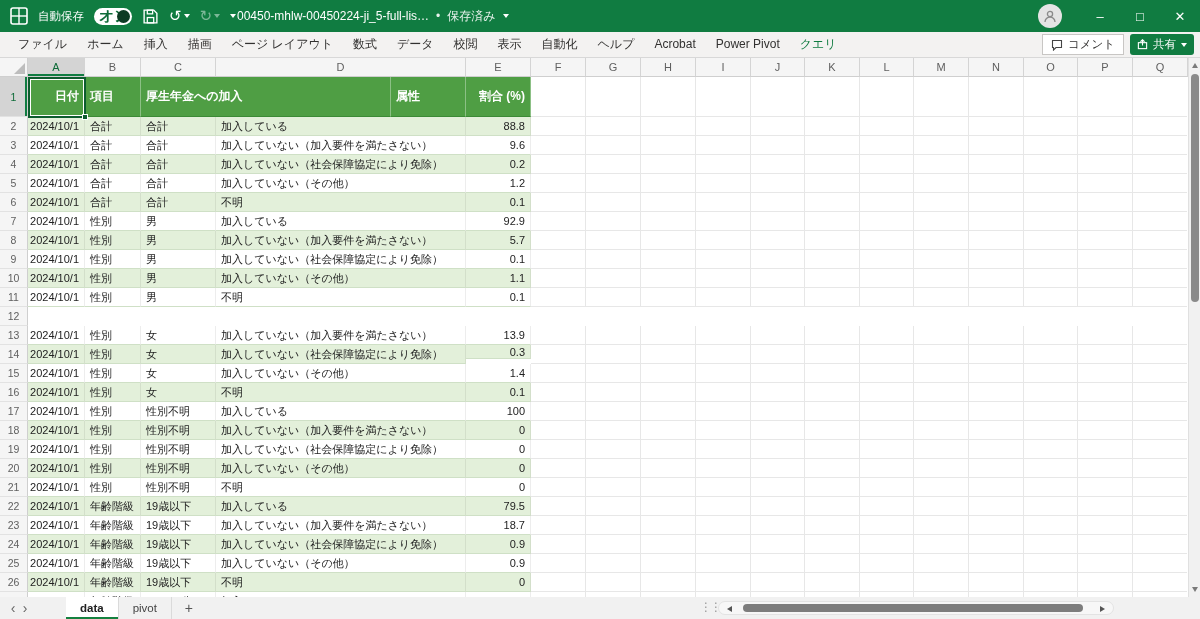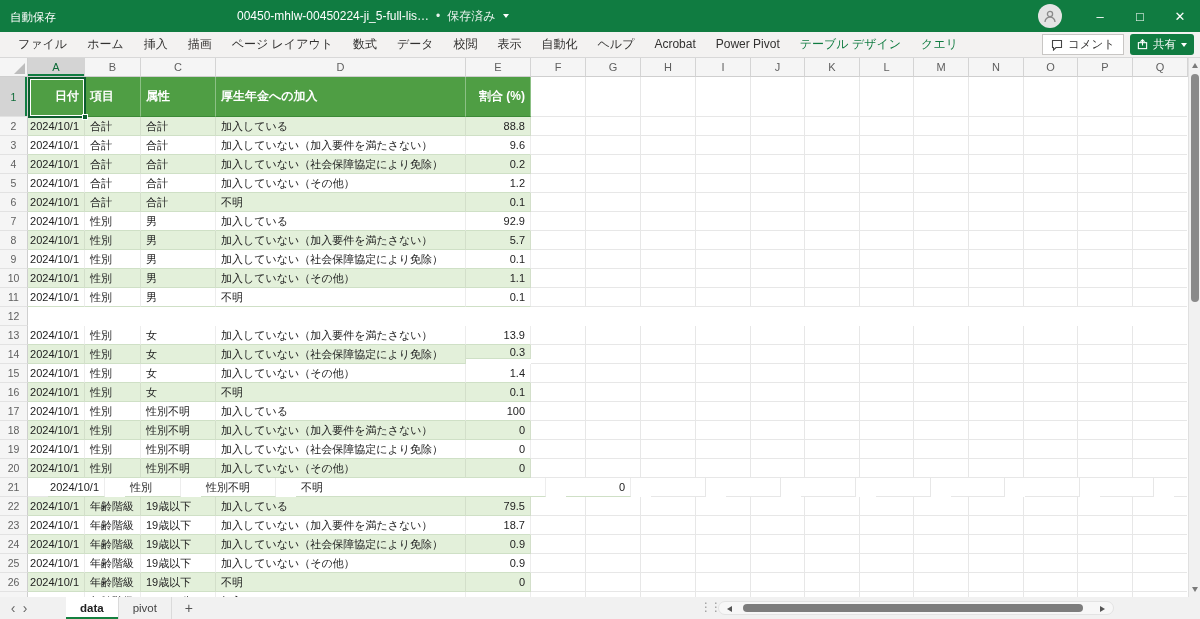--- a/index.html
+++ b/index.html
@@ -2,21 +2,21 @@
 <html><head>
 <meta charset="utf-8">
 <style>
   * { margin:0; padding:0; box-sizing:border-box; }
   html,body { width:1200px; height:619px; overflow:hidden;
     font-family:"Liberation Sans","DejaVu Sans",sans-serif; }
 
   
   .titlebar { position:absolute; left:0; top:0; width:1200px; height:32px;
     background:#107c41; color:#fff; }
-  .tb-left { position:absolute; left:10px; top:0; height:32px; display:flex; align-items:center; gap:10px;flex-direction:column; }
+  .tb-left { position:absolute; left:10px; top:0; height:32px; display:flex; align-items:center; gap:10px; }
   .appicon { width:18px; height:18px; display:block; }
   .autosave { font-size:11.5px; color:#fff; }
   .toggle { width:38px; height:17px; background:#fff; border-radius:9px; position:relative;
     display:flex; align-items:center; }
   .toggle .on-label { font-size:15px; color:#0e6b38; font-weight:bold; margin-left:5px; }
   .toggle .knob { position:absolute; right:2px; top:2px; width:13px; height:13px; border-radius:50%;
     background:#0d3b24; }
   .qat-btn { display:flex; align-items:center; gap:2px; color:#fff; font-size:15px; }
   .qat-btn.dim { opacity:.45; }
   .chev { width:0; height:0; border-left:3.5px solid transparent; border-right:3.5px solid transparent;
@@ -151,21 +151,20 @@
       <span class="rtab">描画</span>
       <span class="rtab">ページ レイアウト</span>
       <span class="rtab">数式</span>
       <span class="rtab">データ</span>
       <span class="rtab">校閲</span>
       <span class="rtab">表示</span>
       <span class="rtab">自動化</span>
       <span class="rtab">ヘルプ</span>
       <span class="rtab">Acrobat</span>
       <span class="rtab">Power Pivot</span>
-      <span class="rtab accent">テーブル デザイン</span>
       <span class="rtab accent">クエリ</span>
     </div>
   <div class="ribbon-right">
     <span class="comment-btn">
       <svg width="12" height="12" viewBox="0 0 12 12">
         <path d="M1.5 1.5 h9 v7 h-5.5 l-2.5 2.5 v-2.5 h-1 z" fill="none" stroke="#444" stroke-width="1.1"></path>
       </svg>
       <span>コメント</span>
     </span>
     <span class="share-btn">
@@ -200,22 +199,22 @@
       <div class="colh" style="width: 55px;">N</div>
       <div class="colh" style="width: 54px;">O</div>
       <div class="colh" style="width: 55px;">P</div>
       <div class="colh" style="width: 55px;">Q</div>
     </div>
   <div class="rows">
       <div class="row thead" style="height: 40px;">
         <div class="rowh sel" style="height: 40px;">1</div>
         <div class="cell r" style="width: 57px; height: 40px;">日付</div>
         <div class="cell" style="width: 56px; height: 40px;">項目</div>
+        <div class="cell" style="width: 250px; height: 40px;">厚生年金への加入</div>
         <div class="cell" style="width: 75px; height: 40px;">属性</div>
-        <div class="cell" style="width: 250px; height: 40px;">厚生年金への加入</div>
         <div class="cell r" style="width: 65px; height: 40px;">割合 (%)</div>
         <div class="cell empty" style="width: 55px; height: 40px;"></div>
         <div class="cell empty" style="width: 55px; height: 40px;"></div>
         <div class="cell empty" style="width: 55px; height: 40px;"></div>
         <div class="cell empty" style="width: 55px; height: 40px;"></div>
         <div class="cell empty" style="width: 54px; height: 40px;"></div>
         <div class="cell empty" style="width: 55px; height: 40px;"></div>
         <div class="cell empty" style="width: 54px; height: 40px;"></div>
         <div class="cell empty" style="width: 55px; height: 40px;"></div>
         <div class="cell empty" style="width: 55px; height: 40px;"></div>
@@ -596,21 +595,21 @@
         <div class="cell empty" style="width: 55px; height: 19px;"></div>
         <div class="cell empty" style="width: 54px; height: 19px;"></div>
         <div class="cell empty" style="width: 55px; height: 19px;"></div>
         <div class="cell empty" style="width: 54px; height: 19px;"></div>
         <div class="cell empty" style="width: 55px; height: 19px;"></div>
         <div class="cell empty" style="width: 55px; height: 19px;"></div>
         <div class="cell empty" style="width: 54px; height: 19px;"></div>
         <div class="cell empty" style="width: 55px; height: 19px;"></div>
         <div class="cell empty" style="width: 55px; height: 19px;"></div>
       </div>
-      <div class="row plain" style="height: 19px; gap: 20px;">
+      <div class="row plain" style="height: 19px;">
         <div class="rowh" style="height: 19px;">21</div>
         <div class="cell r" style="width: 57px; height: 19px;">2024/10/1</div>
         <div class="cell" style="width: 56px; height: 19px;">性別</div>
         <div class="cell" style="width: 75px; height: 19px;">性別不明</div>
         <div class="cell" style="width: 250px; height: 19px;">不明</div>
         <div class="cell r" style="width: 65px; height: 19px;">0</div>
         <div class="cell empty" style="width: 55px; height: 19px;"></div>
         <div class="cell empty" style="width: 55px; height: 19px;"></div>
         <div class="cell empty" style="width: 55px; height: 19px;"></div>
         <div class="cell empty" style="width: 55px; height: 19px;"></div>

